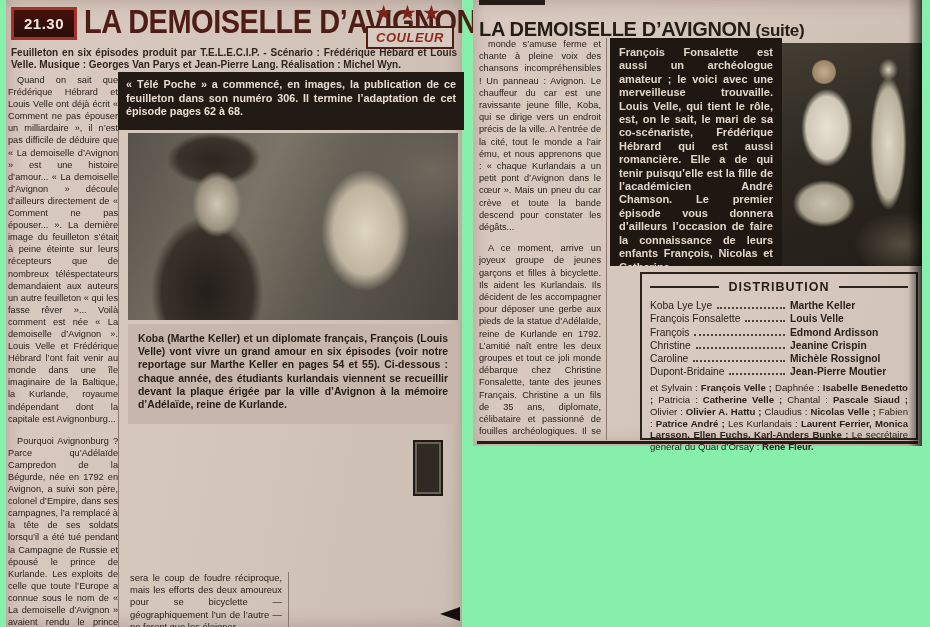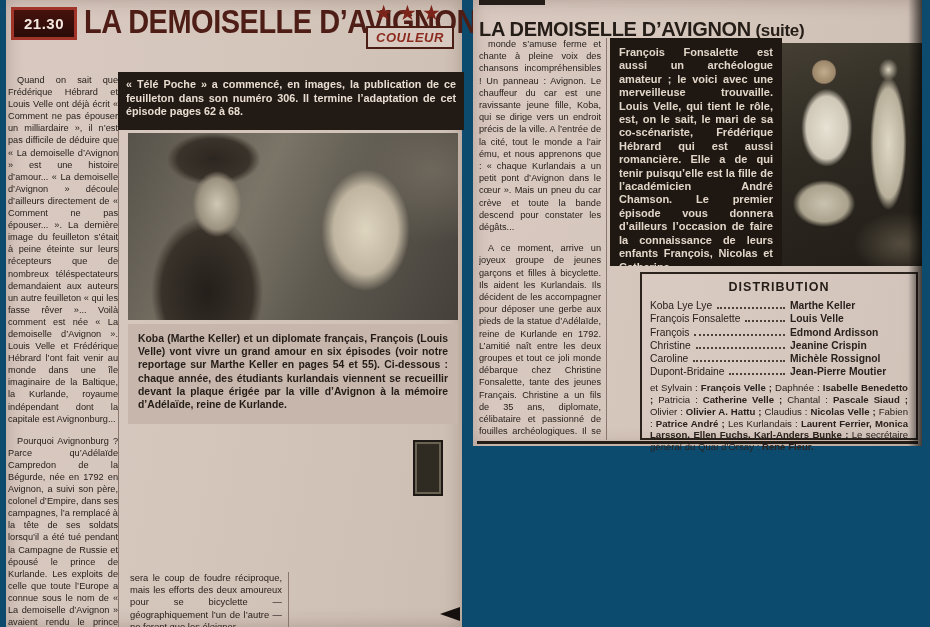--- a/index.html
+++ b/index.html
@@ -1,16 +1,16 @@
 <!DOCTYPE html>
 <html><head>
 <meta charset="utf-8">
 <style>
   html,body{margin:0;padding:0;background:#000;}
-  .canvas{position:relative;width:930px;height:627px;background:#0c4a6e;overflow:hidden;
+  .canvas{position:relative;width:930px;height:627px;background:#86efac;overflow:hidden;
           font-family:"Liberation Sans", sans-serif;color:#29211d;}
   .page{position:absolute;background:linear-gradient(100deg,#d9c9c0 0%,#d5c6bc 45%,#cdbeb3 100%);
         box-shadow:inset 0 0 18px rgba(60,30,20,.25);}
   #left-page{left:6px;top:0;width:456px;height:627px;}
   #right-page{left:473px;top:0;width:449px;height:446px;}
   #right-page::after{content:"";position:absolute;right:0;top:0;bottom:0;width:14px;
         background:linear-gradient(to right,rgba(0,0,0,0),rgba(0,0,0,.65));}
 
   
   .time-badge{position:absolute;left:5px;top:7px;width:60px;height:27px;
@@ -91,40 +91,41 @@
           radial-gradient(16px 16px at 30% 13%, #c3ac8e 0%, #9b8669 70%, rgba(0,0,0,0) 78%),
           radial-gradient(34px 52px at 32% 38%, #e8e2d4 0%, #cfc8b8 60%, rgba(0,0,0,0) 75%),
           radial-gradient(40px 30px at 30% 72%, #c9c2ae 0%, #aaa28d 60%, rgba(0,0,0,0) 78%),
           radial-gradient(24px 88px at 76% 45%, #ded7c4 0%, #b8b09b 62%, rgba(0,0,0,0) 76%),
           radial-gradient(12px 14px at 76% 12%, #d8d1bd 0%, rgba(0,0,0,0) 80%),
           radial-gradient(60px 40px at 85% 90%, #544c3e 0%, rgba(0,0,0,0) 80%),
           linear-gradient(160deg,#443e33 0%,#2e2a22 45%,#211d17 100%);}
 
   .distribution-box{position:absolute;left:167px;top:272px;width:278px;height:168px;
         border:2px solid #2c231d;background:rgba(255,250,244,.10);box-sizing:border-box;padding:4px 8px;}
-  .dist-head{display:flex;align-items:center;margin:2px 0 5px 0;flex-direction:column;}
+  .dist-head{display:flex;align-items:center;margin:2px 0 5px 0;}
   .dist-head .rule{flex:1;height:2px;background:#2c231d;}
   .dist-head .label{font-weight:bold;font-size:12.5px;letter-spacing:1px;padding:0 10px;color:#241c16;}
   .cast-row{display:flex;align-items:baseline;font-size:10.3px;line-height:13.3px;}
   .cast-role{white-space:nowrap;}
   .cast-leader{flex:1;border-bottom:2px dotted #4c4138;margin:0 5px 2px 5px;min-width:12px;}
   .cast-actor{font-weight:bold;white-space:nowrap;width:118px;}
   .cast-extra{margin:3px 0 0 0;font-size:9.6px;line-height:11.9px;text-align:justify;}
   .bottom-rule{position:absolute;left:4px;bottom:2px;width:441px;height:3px;background:#241c16;}
 </style>
 </head>
 <body>
 
 <div class="canvas">
 
   <div class="page" id="left-page">
     <div class="time-badge">21.30</div>
     <div class="main-title">LA DEMOISELLE D’AVIGNON</div>
     <div class="stars">★★★</div>
     <div class="couleur-badge">COULEUR</div>
+    <div class="credits">Feuilleton en six épisodes produit par T.E.L.E.C.I.P. - Scénario : Frédérique Hébard et Louis Velle. Musique : Georges Van Parys et Jean-Pierre Lang. Réalisation : Michel Wyn.</div>
 
     <div class="left-col">
       <p>Quand on sait que Frédérique Hébrard et Louis Velle ont déjà écrit « Comment ne pas épouser un milliardaire », il n’est pas difficile de déduire que « La demoiselle d’Avignon » est une histoire d’amour... « La demoiselle d’Avignon » découle d’ailleurs directement de « Comment ne pas épouser... ». La dernière image du feuilleton s’était à peine éteinte sur leurs récepteurs que de nombreux téléspectateurs demandaient aux auteurs un autre feuilleton « qui les fasse rêver »... Voilà comment est née « La demoiselle d’Avignon ». Louis Velle et Frédérique Hébrard l’ont fait venir au monde dans une île imaginaire de la Baltique, la Kurlande, royaume indépendant dont la capitale est Avignonburg...</p>
       <p>Pourquoi Avignonburg ? Parce qu’Adélaïde Campredon de la Bégurde, née en 1792 en Avignon, a suivi son père, colonel d’Empire, dans ses campagnes, l’a remplacé à la tête de ses soldats lorsqu’il a été tué pendant la Campagne de Russie et épousé le prince de Kurlande. Les exploits de celle que toute l’Europe a connue sous le nom de « La demoiselle d’Avignon » avaient rendu le prince follement amoureux.</p>
 
     </div>
 
     <div class="tele-poche">« Télé Poche » a commencé, en images, la publication de ce feuilleton dans son numéro 306. Il termine l’adaptation de cet épisode pages 62 à 68.</div>
 
     <div class="photo photo-couple"></div>

